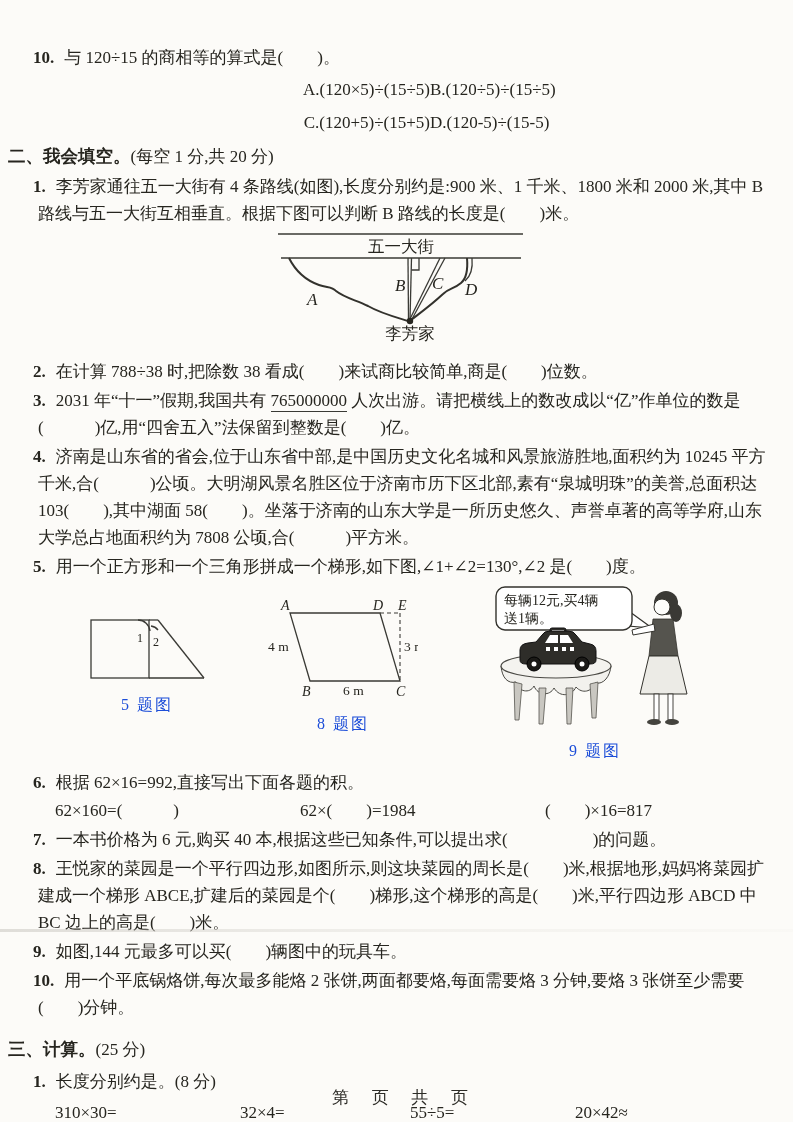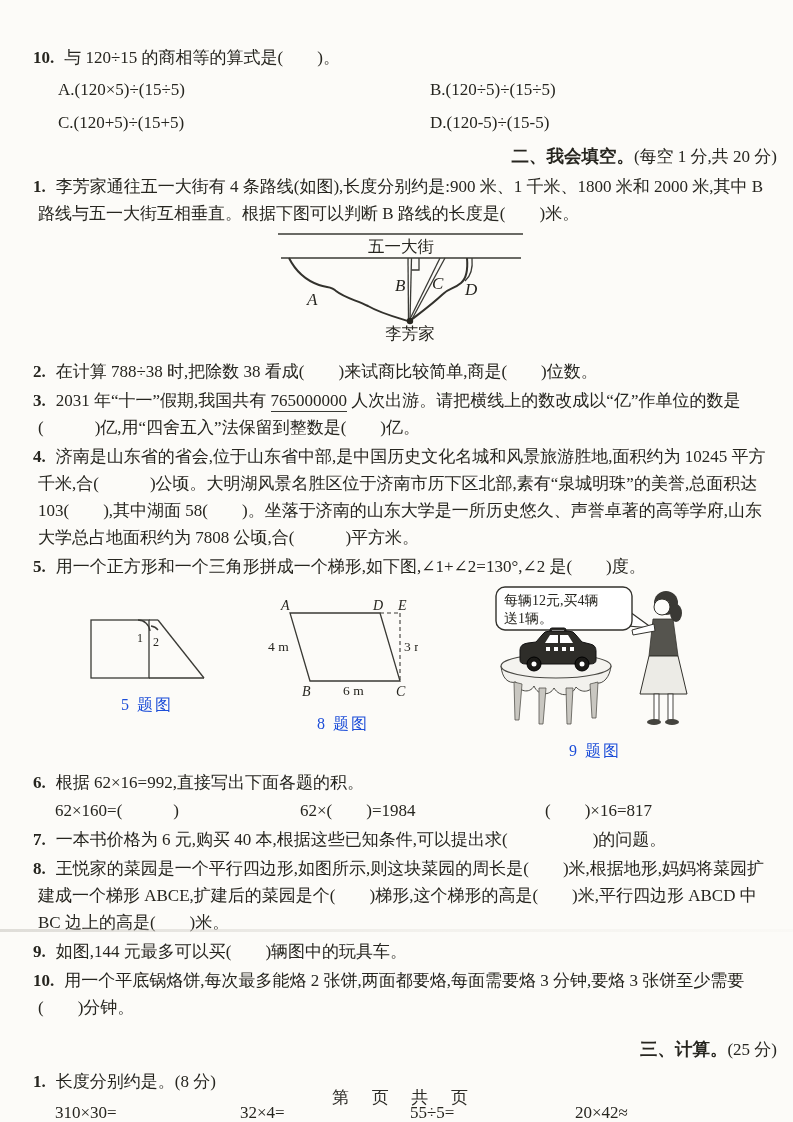--- a/index.html
+++ b/index.html
@@ -10,24 +10,24 @@
     color:#26251f;
   }
   .content {
     position:absolute; top:0; left:0; width:793px; height:1122px;
     padding:42px 16px 0 20px; box-sizing:border-box;
     font-size:17px; line-height:27px;
   }
   p { margin:0; }
   .q { padding-left:18px; text-indent:-5px; margin-top:2px; }
   .q .num { font-weight:bold; margin-right:10px; font-family:"Liberation Serif","DejaVu Serif",serif; }
-  .sec { margin-left:-12px; margin-top:4px;text-align:right; }
+  .sec { margin-left:-12px; margin-top:4px; }
   .sec .sec-title { font-weight:bold; font-family:"Liberation Sans","DejaVu Sans",sans-serif; font-size:17.5px; }
   .sec .sec-score { font-size:17px; }
-  .opts { margin-left:38px; margin-top:2px; }
+  .opts { margin-left:38px; margin-top:2px;text-align:right; }
   .opt-row { display:flex; line-height:33px; }
   .opt-row .opt:first-child { width:372px; }
   .underlined { border-bottom:1.2px solid #3a3a35; padding-bottom:1px; }
   .street-fig { margin:2px 0 7px 257px; width:248px; }
   .figrow { display:flex; align-items:flex-start; margin-top:6px; margin-left:68px; }
   .figblock { text-align:center; }
   .figcap { font-size:16px; letter-spacing:2px; margin-top:3px; color:#1d4ed8; }
   .fig5 { margin-top:32px; width:118px; }
   .fig8 { margin-left:62px; margin-top:13px; width:150px; }
   .fig9 { margin-left:76px; margin-top:0; width:202px; }

